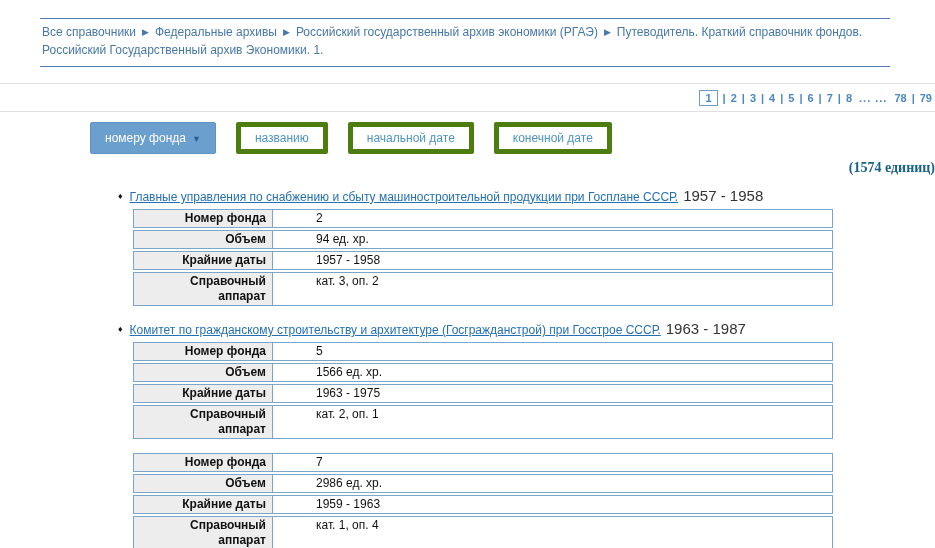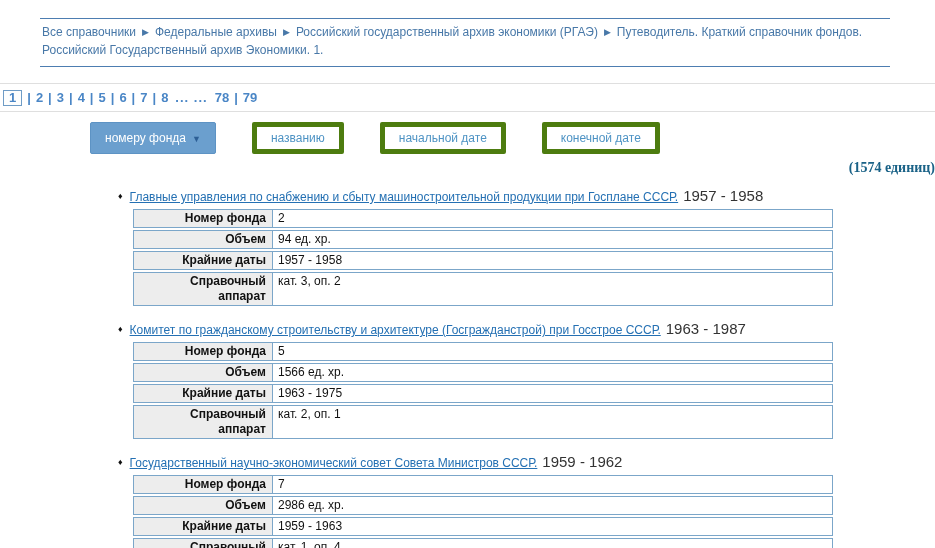--- a/index.html
+++ b/index.html
@@ -14,54 +14,54 @@
   .rule-first { margin-top: 18px; }
   .breadcrumb {
     margin: 0 45px 0 40px; padding: 5px 0 7px 2px;
     font-size: 12px; line-height: 17px; color: #4878a8;
   }
   .breadcrumb a { color: #4878a8; text-decoration: none; }
   .crumb-sep { font-size: 9px; margin: 0 6px; position: relative; top: -1px; color: #4878a8; }
   
   .gray-top { border-top: 1px solid #dfdfdf; margin-top: 16px; }
   .pagination {
-    text-align: left; padding: 6px 0 5px; border-bottom: 1px solid #dfdfdf;
-    font-size: 13px; line-height: 14px; font-weight: bold; color: #4a86c6;
+    text-align: right; padding: 6px 0 5px; border-bottom: 1px solid #dfdfdf;
+    font-size: 11px; line-height: 14px; font-weight: bold; color: #4a86c6;
   }
   .pag-link { color: #4a86c6; text-decoration: none; margin: 0 3px; }
   .pag-sep { margin: 0 2px; color: #4a86c6; }
   .pag-current { display: inline-block; border: 1px solid #6f9cc6; padding: 0 5px; margin: 0 3px; color: #4a86c6; background: #fdfefe; }
   .pag-ellipsis { margin: 0 4px; letter-spacing: 1px; }
   
   .sort-row { display: flex; align-items: flex-start; margin: 10px 0 0 90px; }
   .sort-label {
     font-family: "Liberation Serif", serif; font-weight: bold; font-size: 15px;
     color: #1a6287; width: 162px; padding-top: 5px; flex: 0 0 auto;
   }
-  .sort-buttons { display: flex; gap: 36px; }
+  .sort-buttons { display: flex; gap: 20px; }
   .btn {
     font-family: "Liberation Sans", sans-serif; font-size: 12px; line-height: 14px;
     padding: 4px 14px; border-radius: 2px; cursor: pointer; white-space: nowrap;
   }
   .btn-active { background: #6b9fce; border: 1px solid #5d93c4; color: #fff; }
   .btn-active .caret { color: #2d5f96; font-size: 9px; margin-left: 6px; }
   .btn-plain { background: #fff; border: 5px solid #4d7c0f; color: #4e93c4; }
   .count {
     font-family: "Liberation Serif", serif; font-weight: bold; font-size: 14px;
     color: #1a6287; margin: 6px 0 0 90px; text-align: right;
   }
   
   .fund-list { margin: 11px 0 0 118px; }
   .entry { margin-bottom: 14px; }
   .entry-head { line-height: 18px; white-space: nowrap; }
   .bullet { color: #111; font-size: 9px; vertical-align: 2px; margin-right: 7px; }
   .entry-link { color: #2470b3; text-decoration: underline; font-size: 12px; }
   .entry-dates { color: #333; font-size: 15px; margin-left: 5px; }
   .entry-table { width: 700px; margin: 3px 0 0 15px; }
-  .t-row { display: flex; border: 1px solid #7ba6c9; margin-bottom: 2px; background: #fff; }
+  .t-row { display: flex; border: 1px solid #7ba6c9; margin-bottom: 2px; background: #fff; gap: 38px; }
   .t-label {
     flex: 0 0 139px; width: 139px; background: #ededed; border-right: 1px solid #7ba6c9;
     font-weight: bold; font-size: 12px; line-height: 15px; padding: 1px 6px; text-align: right;
     color: #111;
   }
   .t-value { flex: 1; font-size: 12px; line-height: 15px; padding: 1px 5px; color: #111; }
 </style>
 </head>
 <body>
 
@@ -128,23 +128,20 @@
     <div class="t-label">Крайние даты</div>
     <div class="t-value">1963 - 1975</div>
   </div>
         <div class="t-row">
     <div class="t-label">Справочный аппарат</div>
     <div class="t-value">кат. 2, оп. 1</div>
   </div>
       </div>
   </div>
     <div class="entry">
-    <div class="entry-head">
-      <span class="bullet">♦</span><a class="entry-link">Государственный научно-экономический совет Совета Министров СССР.</a><span class="entry-dates">1959 - 1962</span>
-    </div>
     <div class="entry-table">
         <div class="t-row">
     <div class="t-label">Номер фонда</div>
     <div class="t-value">7</div>
   </div>
         <div class="t-row">
     <div class="t-label">Объем</div>
     <div class="t-value">2986 ед. хр.</div>
   </div>
         <div class="t-row">

